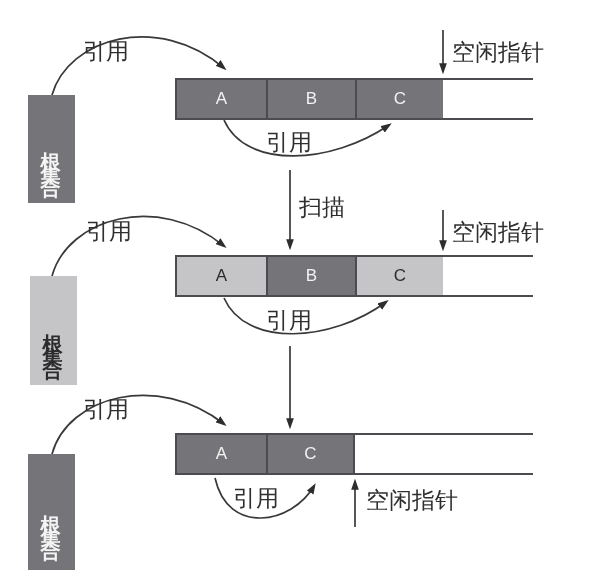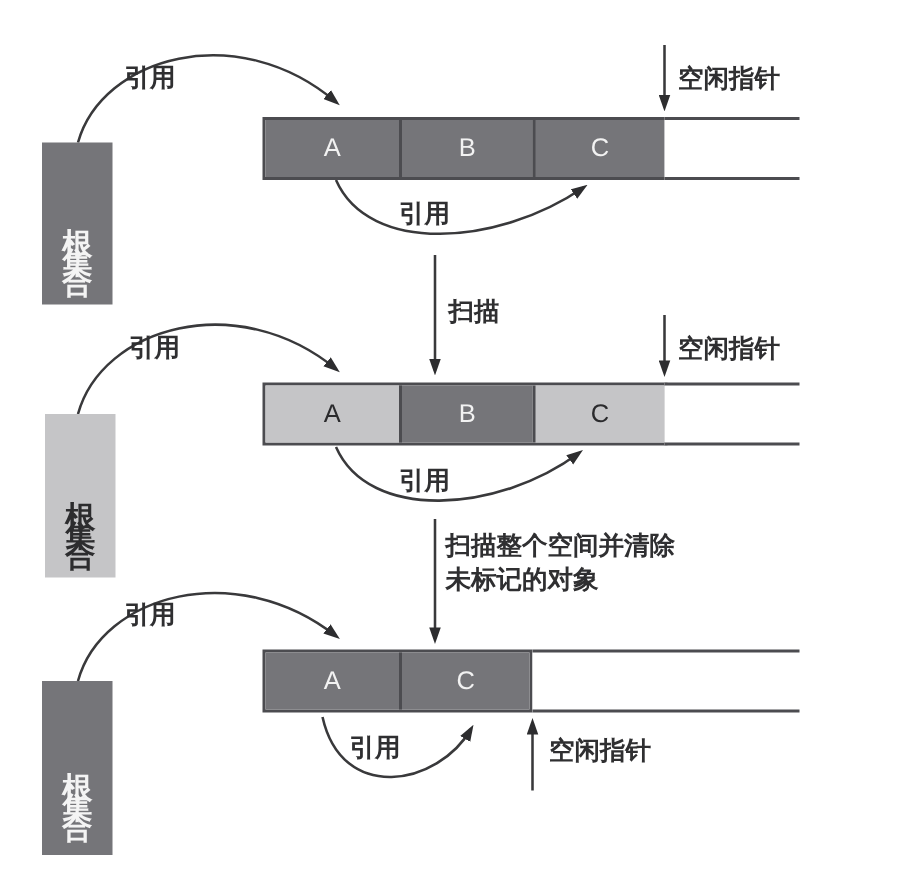--- a/index.html
+++ b/index.html
@@ -32,21 +32,21 @@
   .block.shade-dark{color:#f2f2f2;}
   .block.shade-light{color:#2b2b2d;}
   
   .free{
     position:absolute;height:42px;box-sizing:border-box;
     border-top:2px solid var(--edge);border-bottom:2px solid var(--edge);
     background:#fff;
   }
   
   .lbl{
-    position:absolute;font-size:17px;font-weight:bold;color:#2f2f31;
+    position:absolute;font-size:23px;font-weight:normal;color:#2f2f31;
     white-space:nowrap;line-height:23px;
   }
 </style>
 </head>
 <body>
 
 <div class="canvas" style="--dark: #757579; --light: #c5c5c7; --edge: #4c4c50; --text-light: #f4f4f4; --text-dark: #2c2c2e;">
 
   <svg class="arrows" viewBox="0 0 610 583">
     <defs>
@@ -99,24 +99,20 @@
   <div class="bar" style="left:175px;top:255px;width:270px">
     <div class="block shade-light" style="width:89px">A</div>
     <div class="block shade-dark" style="width:89px">B</div>
     <div class="block shade-light" style="width:88px">C</div>
   </div>
   <div class="free" style="left:443px;top:255px;width:90px"></div>
 
   <div class="lbl" style="left:452px;top:221px">空闲指针</div>
   <div class="lbl" style="left:266px;top:309px">引用</div>
 
-  <div class="lbl" style="left:297px;top:352px">
-    <div>扫描整个空间并清除</div>
-    <div>未标记的对象</div>
-  </div>
 
   <div class="root-box shade-dark" style="left:28px;top:454px;height:116px">
     <span class="vtext">根集合</span>
   </div>
   <div class="lbl" style="left:83px;top:398px">引用</div>
 
   <div class="bar" style="left:175px;top:433px;width:180px">
     <div class="block shade-dark" style="width:89px">A</div>
     <div class="block shade-dark" style="width:87px">C</div>
   </div>

